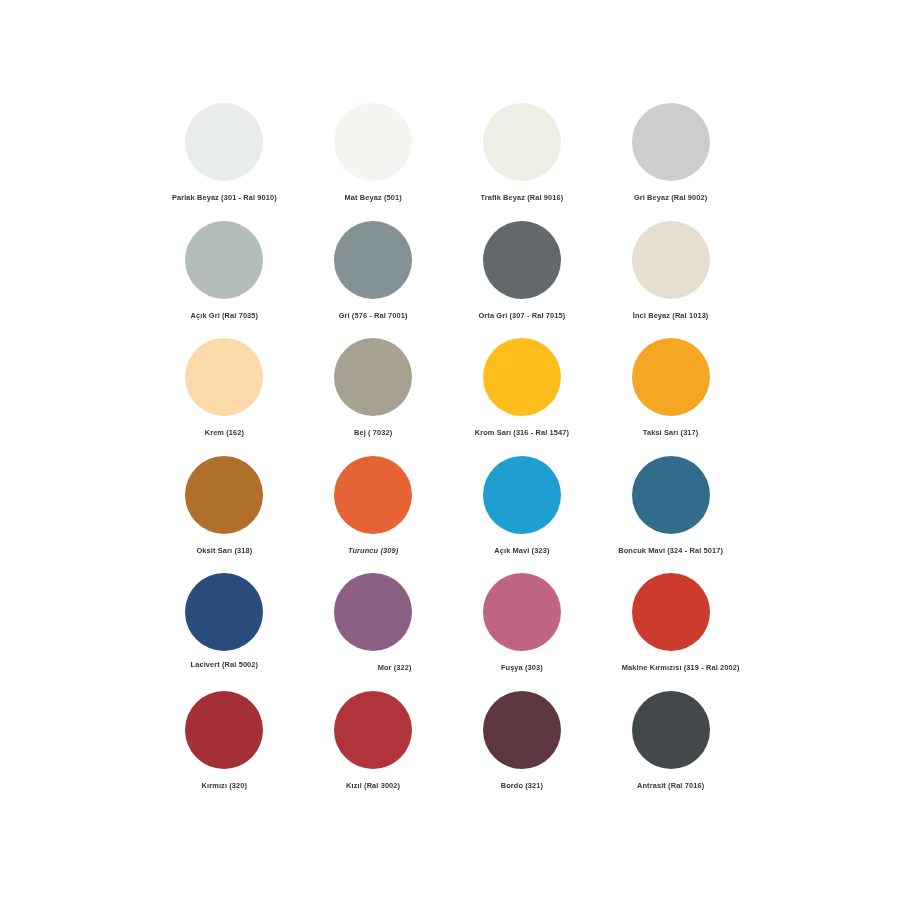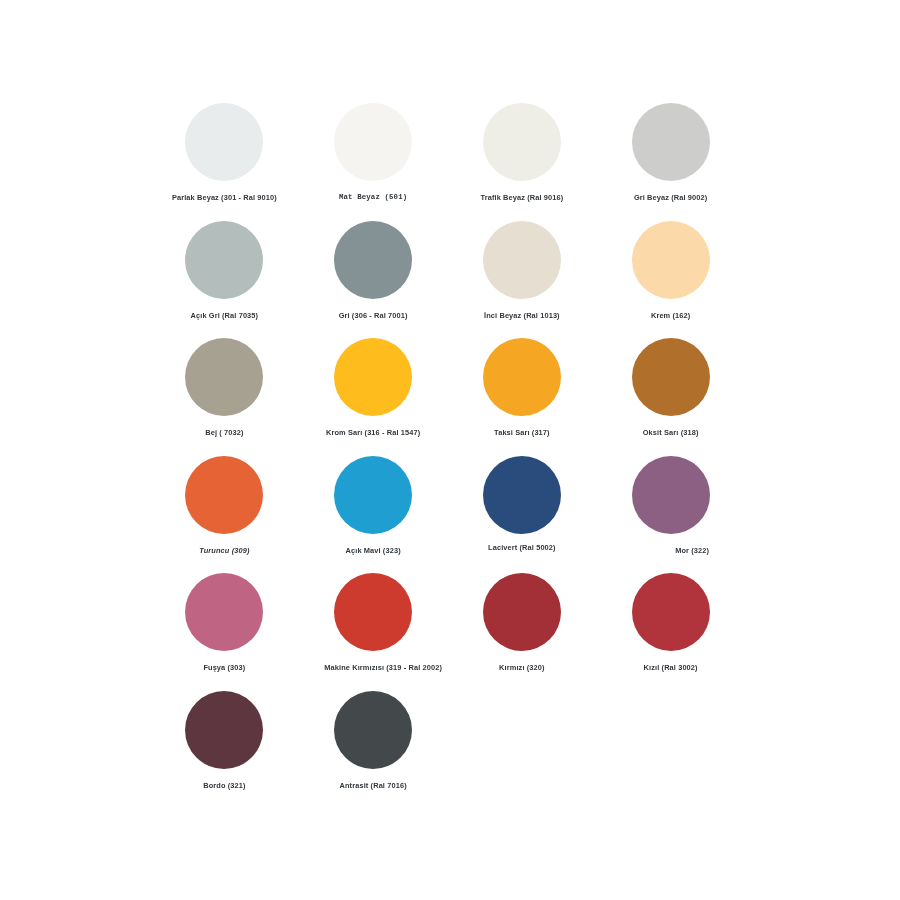--- a/index.html
+++ b/index.html
@@ -62,37 +62,41 @@
 <body>
 
 <div id="palette-page" style="background: rgb(255, 255, 255);">
   <div id="swatch-grid">
       <div class="swatch-cell">
         <span class="swatch-disc" style="background-color: rgb(232, 236, 236);"></span>
         <span class="swatch-label" style="color: rgb(50, 55, 60);">Parlak Beyaz (301 - Ral 9010)</span>
       </div>
       <div class="swatch-cell">
         <span class="swatch-disc" style="background-color: rgb(245, 244, 241);"></span>
-        <span class="swatch-label" style="color: rgb(50, 55, 60); font-family: Liberation Mono, monospace;">Mat Beyaz (501)</span>
+        <span class="swatch-label" style="color: rgb(50, 55, 60);">Mat Beyaz (501)</span>
       </div>
       <div class="swatch-cell">
         <span class="swatch-disc" style="background-color: rgb(238, 238, 230);"></span>
         <span class="swatch-label" style="color: rgb(50, 55, 60);">Trafik Beyaz (Ral 9016)</span>
       </div>
       <div class="swatch-cell">
         <span class="swatch-disc" style="background-color: rgb(205, 206, 203);"></span>
         <span class="swatch-label" style="color: rgb(50, 55, 60);">Gri Beyaz (Ral 9002)</span>
       </div>
       <div class="swatch-cell">
         <span class="swatch-disc" style="background-color: rgb(179, 189, 187);"></span>
         <span class="swatch-label" style="color: rgb(50, 55, 60);">Açık Gri (Ral 7035)</span>
       </div>
       <div class="swatch-cell">
         <span class="swatch-disc" style="background-color: rgb(132, 146, 150);"></span>
-        <span class="swatch-label" style="color: rgb(50, 55, 60);">Gri (306 - Ral 7001)</span>
+        <span class="swatch-label" style="color: rgb(50, 55, 60);">Gri (576 - Ral 7001)</span>
+      </div>
+      <div class="swatch-cell">
+        <span class="swatch-disc" style="background-color: rgb(98, 104, 108);"></span>
+        <span class="swatch-label" style="color: rgb(50, 55, 60);">Orta Gri (307 - Ral 7015)</span>
       </div>
       <div class="swatch-cell">
         <span class="swatch-disc" style="background-color: rgb(230, 222, 208);"></span>
         <span class="swatch-label" style="color: rgb(50, 55, 60);">İnci Beyaz (Ral 1013)</span>
       </div>
       <div class="swatch-cell">
         <span class="swatch-disc" style="background-color: rgb(251, 217, 169);"></span>
         <span class="swatch-label" style="color: rgb(50, 55, 60);">Krem (162)</span>
       </div>
       <div class="swatch-cell">
@@ -111,20 +115,24 @@
         <span class="swatch-disc" style="background-color: rgb(176, 112, 44);"></span>
         <span class="swatch-label" style="color: rgb(50, 55, 60);">Oksit Sarı (318)</span>
       </div>
       <div class="swatch-cell">
         <span class="swatch-disc" style="background-color: rgb(230, 99, 54);"></span>
         <span class="swatch-label" style="color: rgb(50, 55, 60); font-style: italic;">Turuncu (309)</span>
       </div>
       <div class="swatch-cell">
         <span class="swatch-disc" style="background-color: rgb(31, 159, 209);"></span>
         <span class="swatch-label" style="color: rgb(50, 55, 60);">Açık Mavi (323)</span>
+      </div>
+      <div class="swatch-cell">
+        <span class="swatch-disc" style="background-color: rgb(51, 108, 139);"></span>
+        <span class="swatch-label" style="color: rgb(50, 55, 60);">Boncuk Mavi (324 - Ral 5017)</span>
       </div>
       <div class="swatch-cell">
         <span class="swatch-disc" style="background-color: rgb(42, 76, 125);"></span>
         <span class="swatch-label" style="color: rgb(50, 55, 60); margin-top: 9px;">Lacivert (Ral 5002)</span>
       </div>
       <div class="swatch-cell">
         <span class="swatch-disc" style="background-color: rgb(139, 96, 130);"></span>
         <span class="swatch-label" style="color: rgb(50, 55, 60); margin-left: 43px;">Mor (322)</span>
       </div>
       <div class="swatch-cell">

